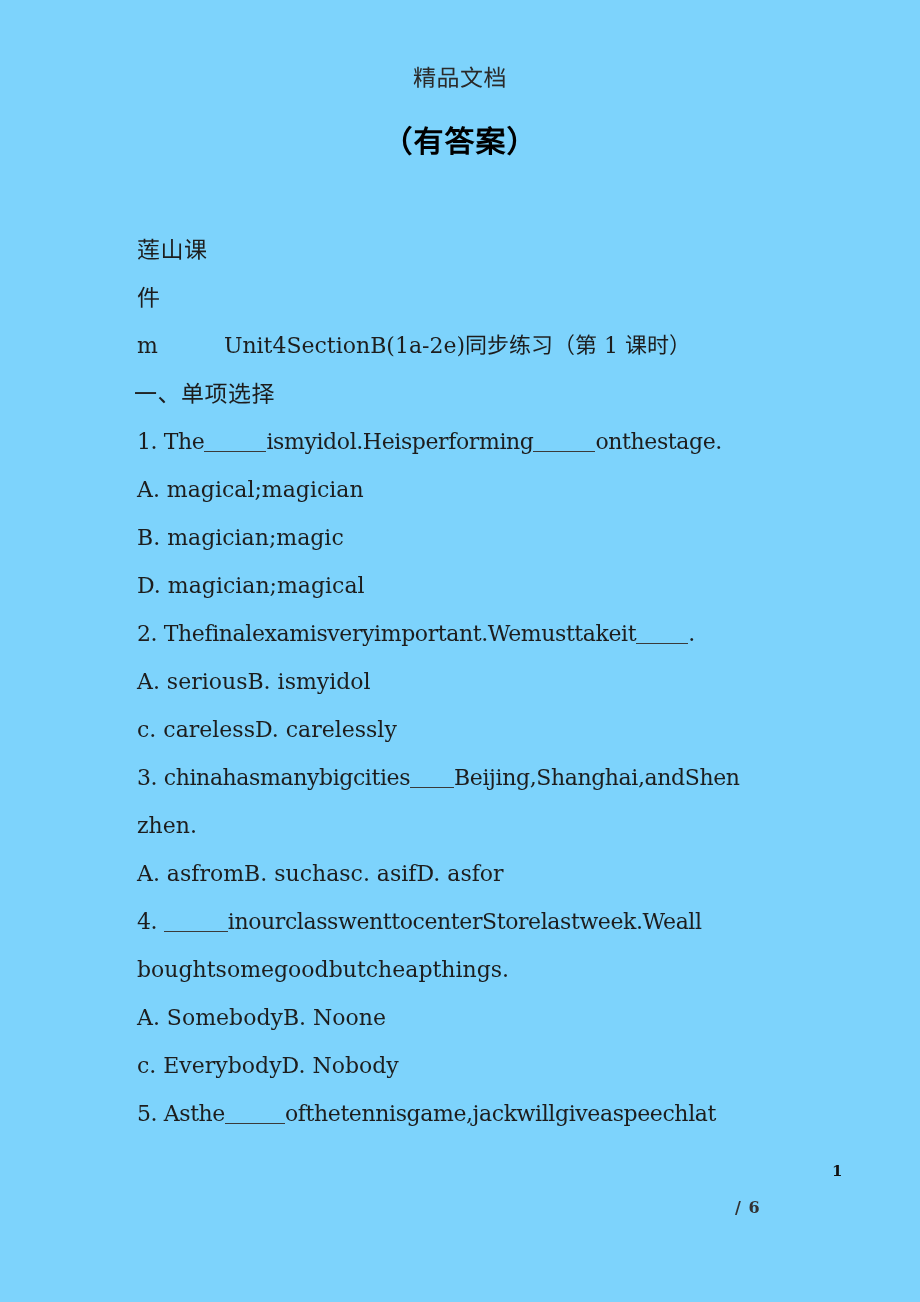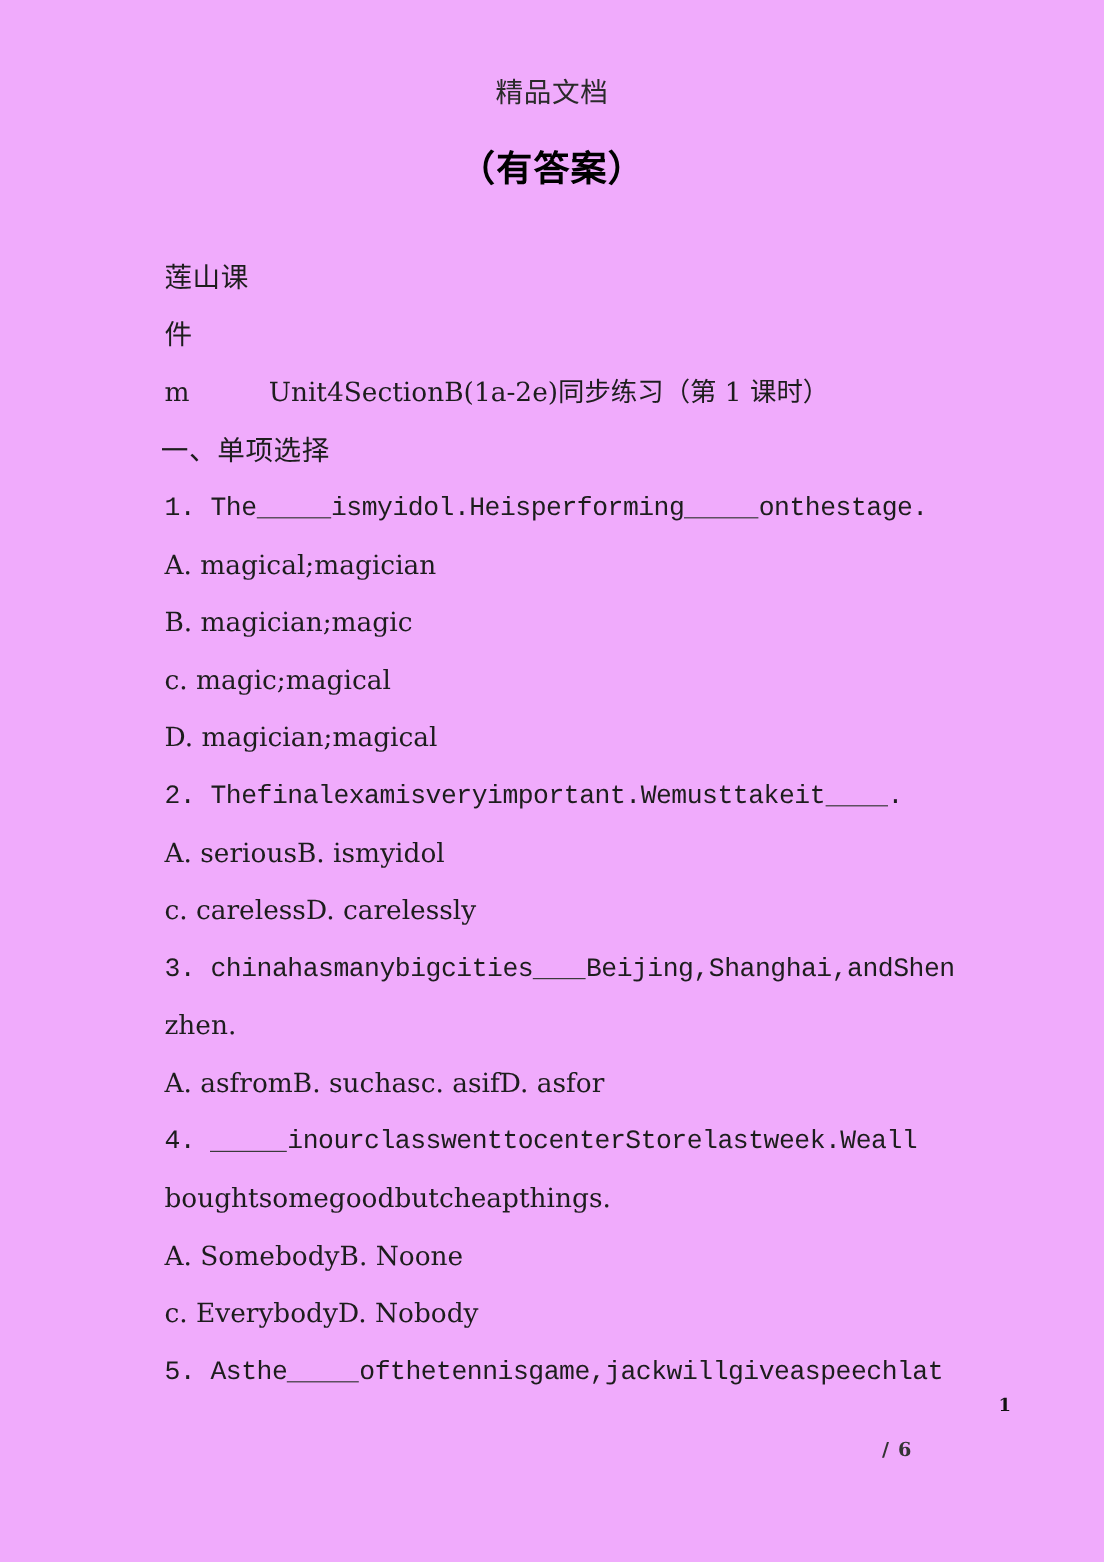--- a/index.html
+++ b/index.html
@@ -16,21 +16,21 @@
     font-family: "Liberation Serif", "DejaVu Serif", serif;
     color: #1b1b1b;
     -webkit-font-smoothing: antialiased;
   }
 
   #page {
     position: absolute;
     inset: 0;
     width: 920px;
     height: 1302px;
-    background: #f0abfc;
+    background: #7dd3fc;
   }
 
   
   .doc-header {
     position: absolute;
     top: 63px;
     left: 0;
     width: 920px;
     text-align: center;
     font-family: "DejaVu Serif", "Liberation Serif", serif;
@@ -58,40 +58,39 @@
     display: block;
     white-space: nowrap;
   }
   .doc-title .t-line2 {
     letter-spacing: 1px;
   }
 
   
   .body-area {
     position: absolute;
-    top: 208px;
+    top: 226px;
     left: 137px;
     width: 660px;
   }
   .line {
     font-family: "DejaVu Serif", "Liberation Serif", serif;
     font-size: 22px;
     line-height: 48px;
     height: 48px;
     color: #1d1d1d;
     white-space: nowrap;
     letter-spacing: 0px;
   }
   .line.cjk {
     font-size: 23px;
     letter-spacing: 0.5px;
   }
   .line.tight {
     letter-spacing: -0.4px;
-    font-family: Liberation Mono, monospace;
   }
   .line.sec-head {
     margin-left: -3px;
   }
   .indent-m {
     display: inline-block;
     width: 66px;
   }
   
   .blank {
@@ -149,21 +148,20 @@
       <span>m</span><span class="indent-m"></span><span>Unit4SectionB(1a-2e)同步练习（第 1 课时）</span>
     </div>
 
     <div class="line cjk sec-head">一、单项选择</div>
 
     <div class="line tight">
       <span>1. The</span><span class="blank w1"></span><span>ismyidol.Heisperforming</span><span class="blank w2"></span><span>onthestage.</span>
     </div>
     <div class="line">A. magical;magician</div>
     <div class="line">B. magician;magic</div>
-    <div class="line">c. magic;magical</div>
     <div class="line">D. magician;magical</div>
 
     <div class="line tight">
       <span>2. Thefinalexamisveryimportant.Wemusttakeit</span><span class="blank w3"></span><span>.</span>
     </div>
     <div class="line">A. seriousB. ismyidol</div>
     <div class="line">c. carelessD. carelessly</div>
 
     <div class="line tight">
       <span>3. chinahasmanybigcities</span><span class="blank w4"></span><span>Beijing,Shanghai,andShen</span>

